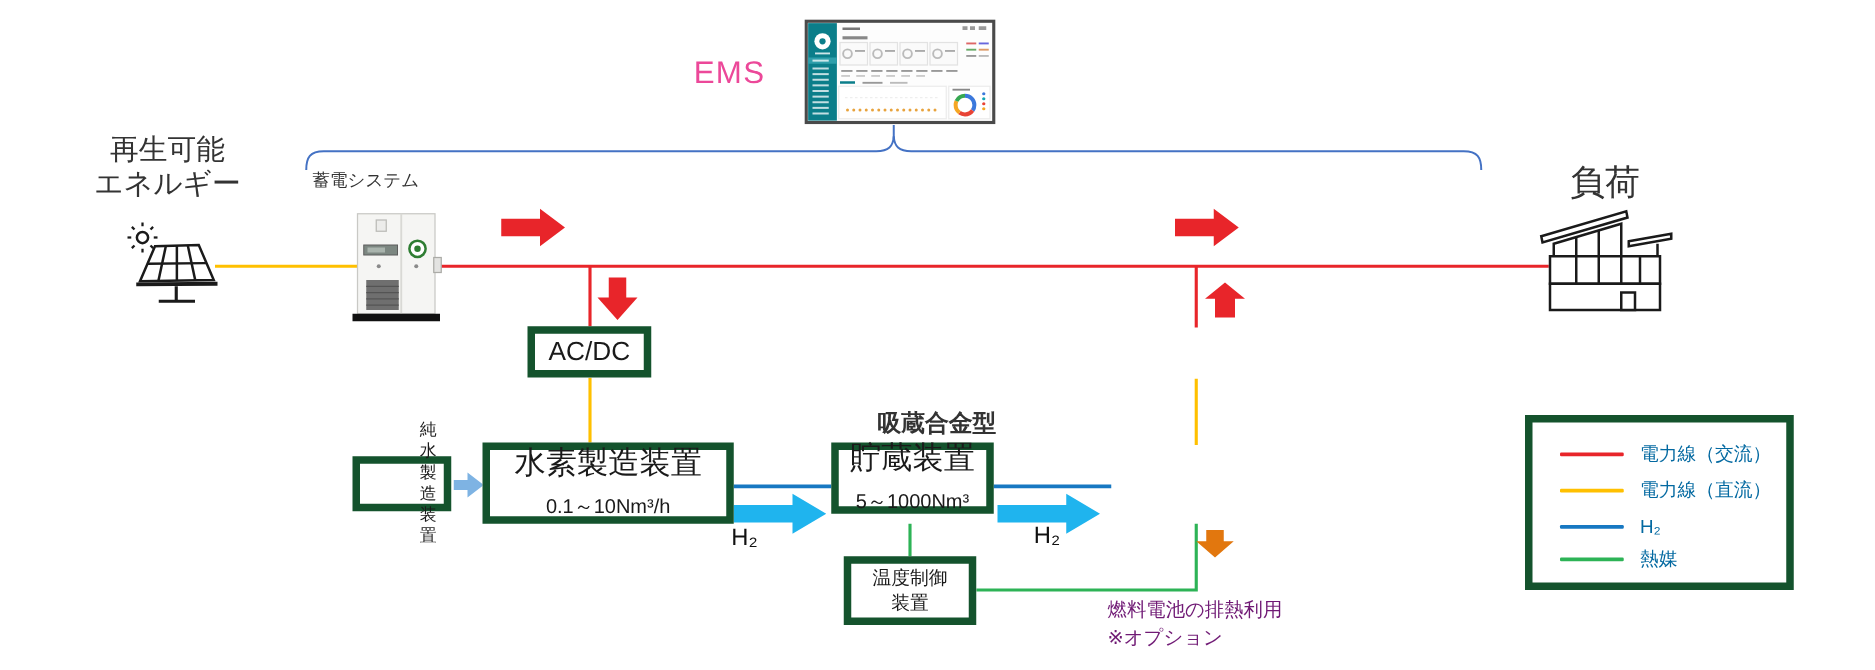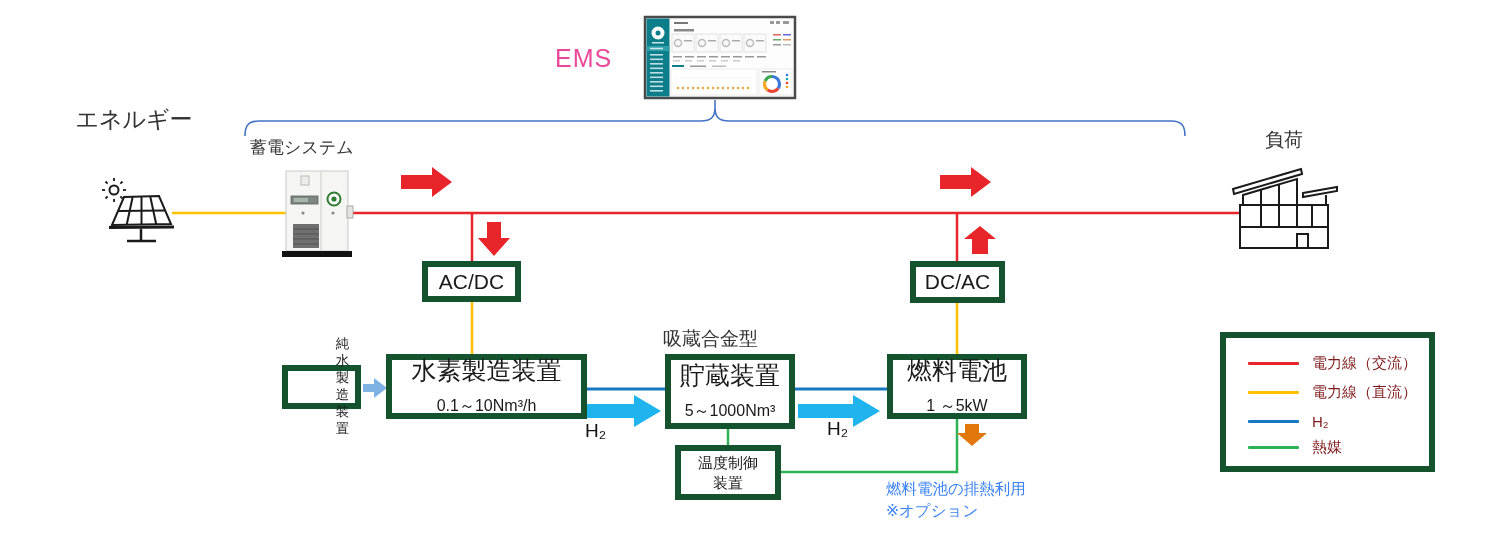--- a/index.html
+++ b/index.html
@@ -13,21 +13,21 @@
   .box{position:absolute;border:6px solid #14532d;background:#fff;display:flex;flex-direction:column;
        align-items:center;justify-content:center;text-align:center;box-sizing:border-box;}
   .box .t-lg{font-size:25px;line-height:1.05;}
   .box .t-sm{font-size:16px;line-height:1.15;margin-top:14px;}
   .t-conv{font-size:21px;}
   .t-two{font-size:13.5px;line-height:1.25;}
   .t-two2{font-size:15px;line-height:1.3;}
   .lbl{position:absolute;color:#333;}
   .legend-row{position:absolute;left:0;width:100%;height:20px;display:flex;align-items:center;}
   .legend-swatch{margin-left:22px;width:51px;height:3px;border-radius:1px;}
-  .legend-label{margin-left:13px;font-size:15px;color:#7f1d1d;text-align:right;}
+  .legend-label{margin-left:13px;font-size:15px;color:#0369a1;text-align:right;}
 </style>
 </head>
 <body>
 
 <div id="stage">
 
   <svg id="layer-svg" width="1500" height="536" viewBox="0 0 1500 536">
 
     <g>
       <line x1="172" y1="213" x2="287" y2="213" style="stroke:var(--dc-line);stroke-width:2.5"></line>
@@ -226,65 +226,59 @@
       <circle cx="787" cy="75" r="1.3" fill="#3b78dc"></circle>
         <circle cx="787" cy="79" r="1.3" fill="#12a5b5"></circle>
       <circle cx="787" cy="83" r="1.3" fill="#e84335"></circle>
         <circle cx="787" cy="87" r="1.3" fill="#f5a623"></circle>
     </g>
   </svg>
 
   <div class="lbl" style="left:555px;top:44px;width:90px;font-size:25px;color:#ec4899;letter-spacing:1px;">EMS</div>
 
   <div class="lbl" style="left:38px;top:106px;width:192px;text-align:center;font-size:23px;line-height:1.18;">
+    <div>再生可能</div>
     <div>エネルギー</div>
   </div>
 
-  <div class="lbl" style="left:250px;top:136px;font-size:17px;">蓄電システム</div>
-
-  <div class="lbl" style="left:1248px;top:127px;width:72px;text-align:center;font-size:19px;">負荷</div>
-
-  <div class="lbl" style="left:663px;top:326px;width:134px;text-align:left;font-size:19px;font-weight:normal;">吸蔵合金型</div>
+  <div class="lbl" style="left:250px;top:136px;font-size:14px;">蓄電システム</div>
+
+  <div class="lbl" style="left:1248px;top:127px;width:72px;text-align:center;font-size:28px;">負荷</div>
+
+  <div class="lbl" style="left:663px;top:326px;width:134px;text-align:right;font-size:19px;font-weight:bold;">吸蔵合金型</div>
 
   <div class="box" style="left:422px;top:261px;width:99px;height:41px;">
     <div class="t-conv">AC/DC</div>
-  </div>
-  <div class="box" style="left:910px;top:261px;width:95px;height:42px;">
-    <div class="t-conv">DC/AC</div>
   </div>
 
   <div class="box" style="left:282px;top:365px;width:79px;height:44px;padding-left:42px;">
     <div class="t-two">純水製造</div>
     <div class="t-two">装置</div>
   </div>
 
   <div class="box" style="left:386px;top:354px;width:201px;height:65px;">
     <div class="t-lg">水素製造装置</div>
     <div class="t-sm">0.1～10Nm³/h</div>
   </div>
 
-  <div class="box" style="left:665px;top:354px;width:130px;height:75px;">
+  <div class="box" style="left:665px;top:354px;width:130px;height:57px;">
     <div class="t-lg">貯蔵装置</div>
     <div class="t-sm">5～1000Nm³</div>
   </div>
 
-  <div class="box" style="left:887px;top:354px;width:140px;height:65px;">
-    <div class="t-lg">燃料電池</div>
-    <div class="t-sm">1 ～5kW</div>
-  </div>
 
   <div class="box" style="left:675px;top:445px;width:106px;height:55px;text-align:right;">
     <div class="t-two2">温度制御</div>
     <div class="t-two2">装置</div>
   </div>
 
   <div class="lbl" style="left:585px;top:420px;font-size:19px;color:#111;">H₂</div>
   <div class="lbl" style="left:827px;top:418px;font-size:19px;color:#111;">H₂</div>
 
-  <div class="lbl" style="left:886px;top:478px;font-size:15.5px;line-height:1.42;color:#3b82f6;">
+  <div class="lbl" style="left:886px;top:478px;font-size:15.5px;line-height:1.42;color:#701a75;">
     <div>燃料電池の排熱利用</div>
     <div>※オプション</div>
   </div>
 
   <div class="box" style="left:1220px;top:332px;width:215px;height:140px;display:block;">
     <div class="legend-row" style="top:15px;">
       <div class="legend-swatch" style="background: rgb(232, 37, 42);"></div>
       <div class="legend-label">電力線（交流）</div>
     </div>
     <div class="legend-row" style="top:44px;">

